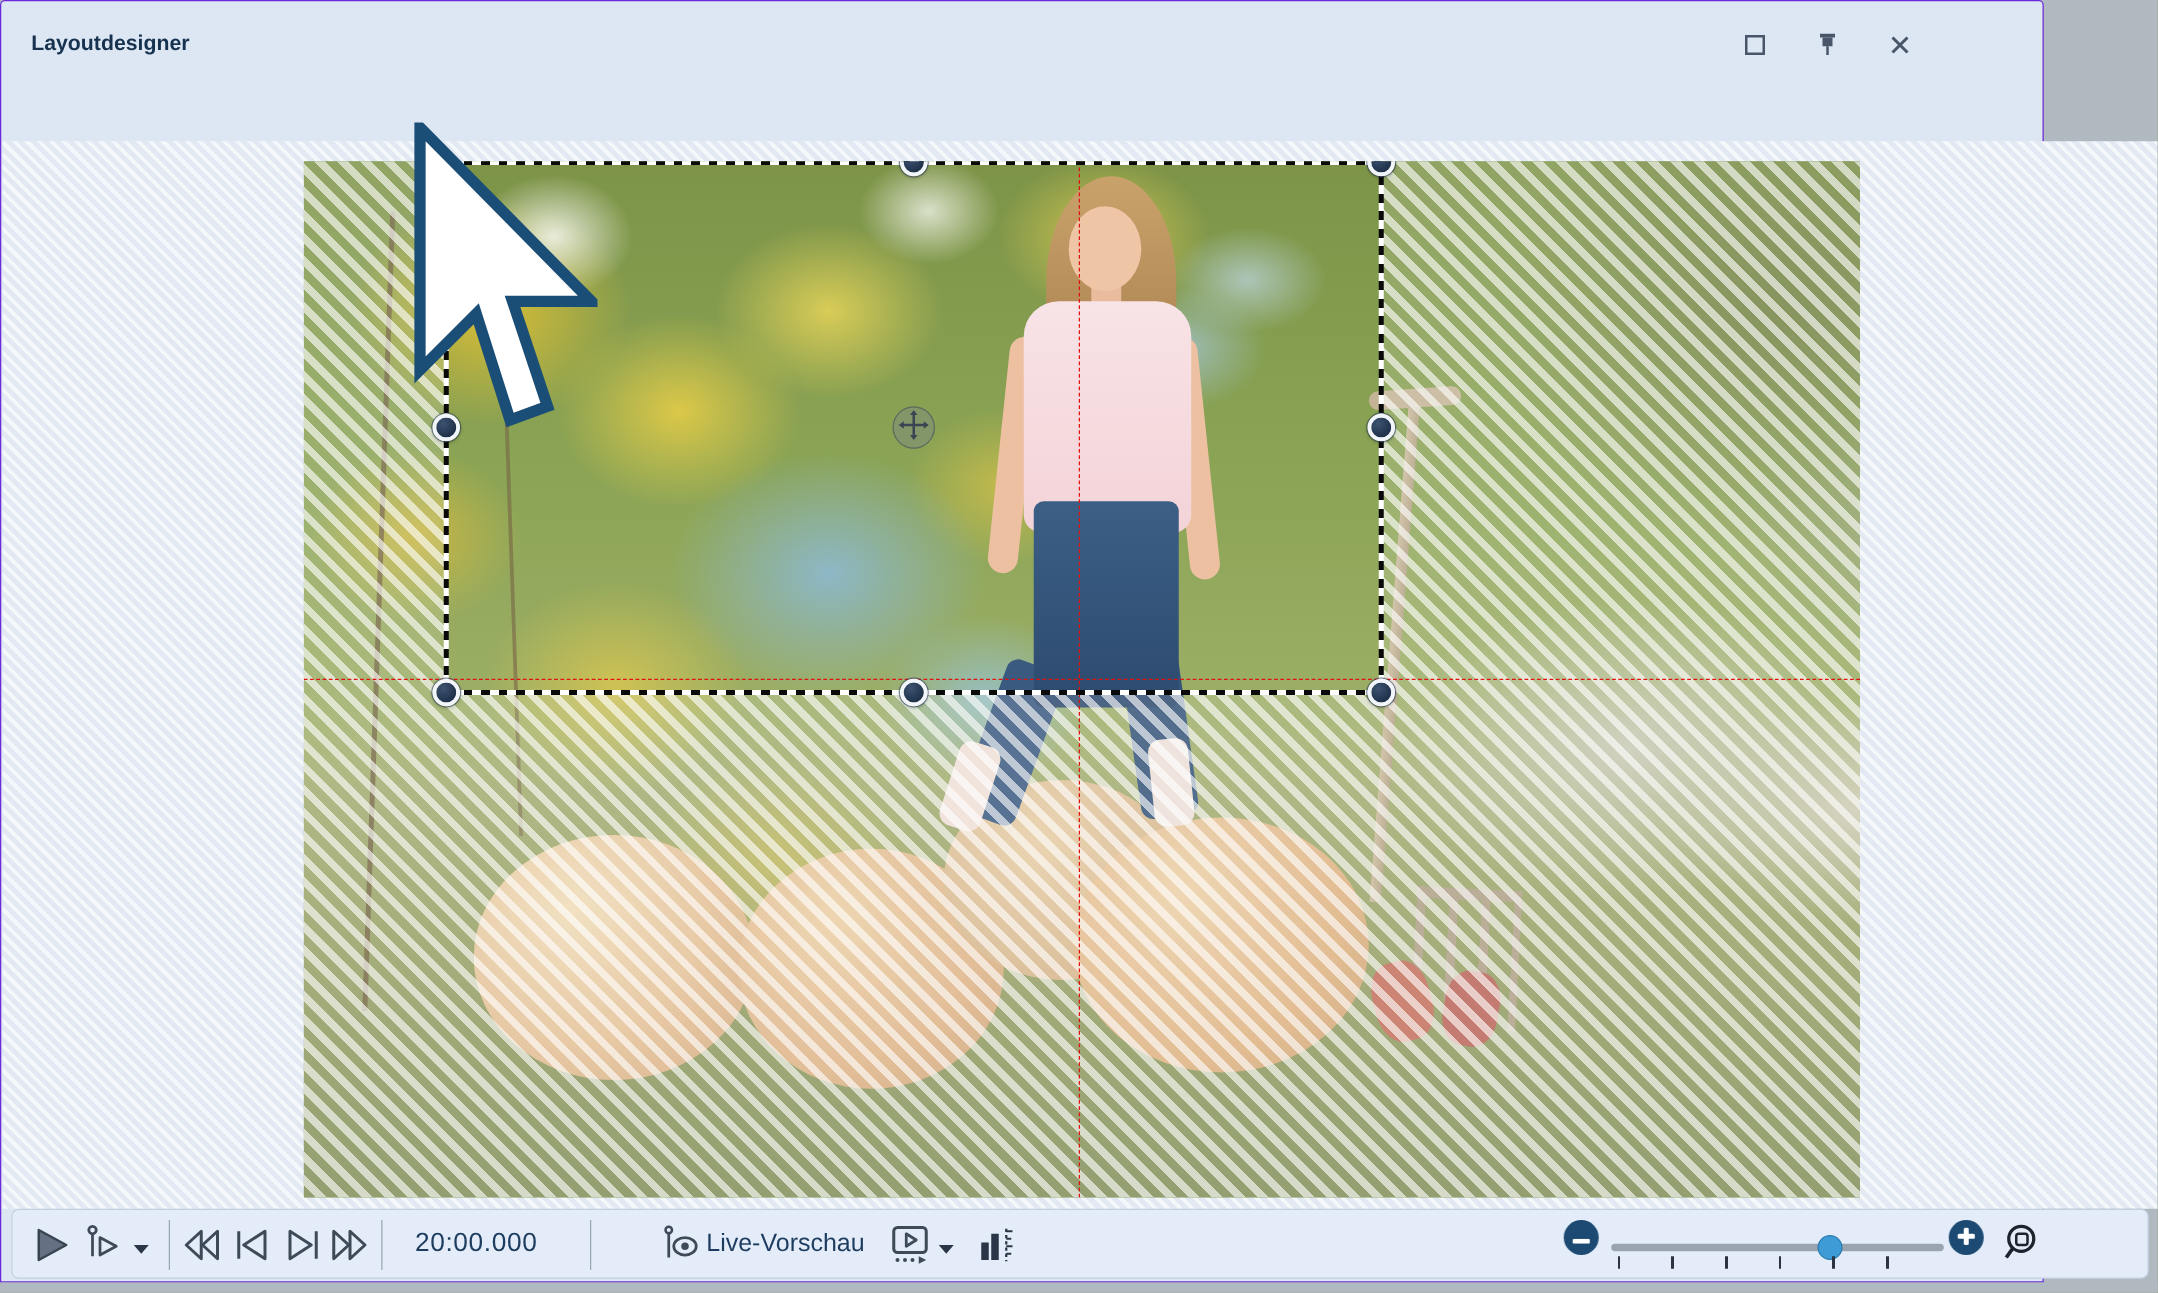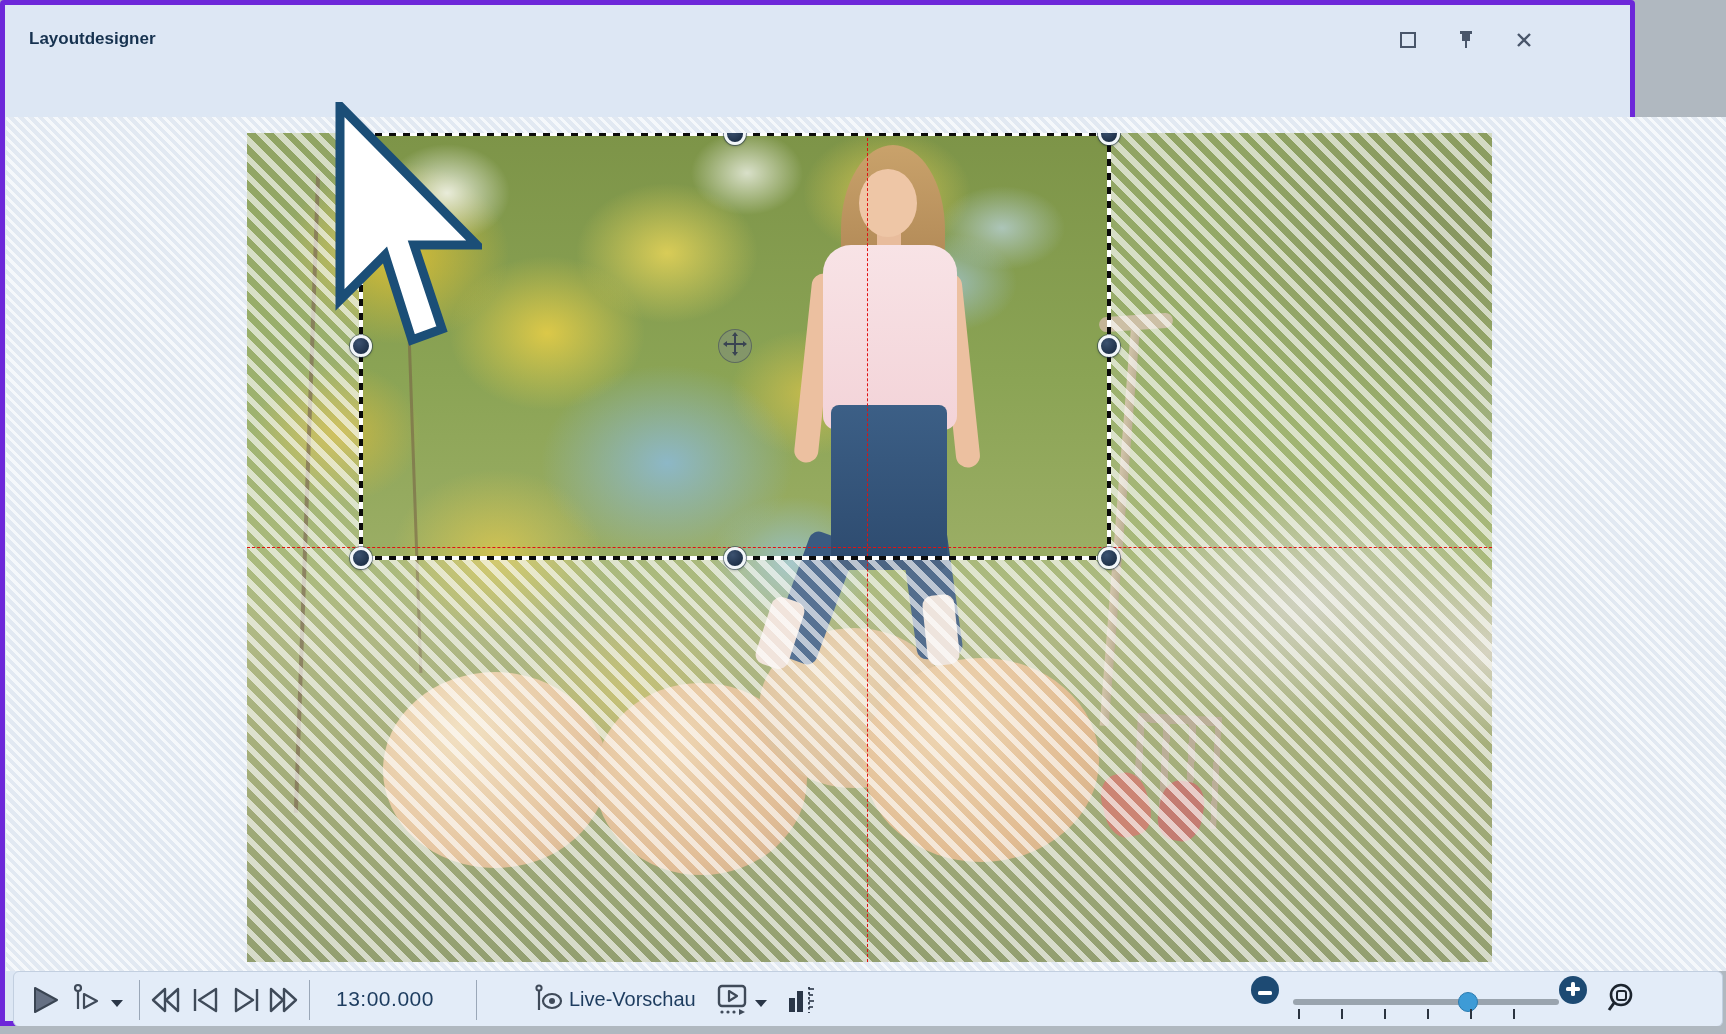--- a/index.html
+++ b/index.html
@@ -1,20 +1,20 @@
 <!DOCTYPE html>
 <html><head>
 <meta charset="utf-8">
 <style>
   * { margin:0; padding:0; box-sizing:border-box; }
   html,body { width:1726px; height:1034px; overflow:hidden;
     font-family:"Liberation Sans", sans-serif; background:#b0b8c0; }
 
   .window { position:absolute; left:0; top:0; width:1635px; height:1026px;
-    background:#dde7f4; border:5px solid #6d28d9; border-radius:4px 4px 0 0; }
+    background:#dde7f4; border:1px solid #6d28d9; border-radius:4px 4px 0 0; }
 
   
   .titlebar { position:absolute; left:0; top:0; width:100%; height:56px; }
   .title { position:absolute; left:24px; top:24px; font-size:17px; font-weight:bold; color:#16324f; }
   .win-btn { position:absolute; top:22px; width:28px; height:26px; background:none; border:none; cursor:default;
     display:flex; align-items:center; justify-content:center; }
   .win-btn svg { display:block; }
 
   
   .toolbar { position:absolute; left:0; top:56px; width:100%; height:56px; }
@@ -405,21 +405,21 @@
     </button>
     <button class="bb" style="left:254px; top:14px;">
       <span><svg width="32" height="28" viewBox="0 0 32 28">
             <g fill="none" stroke="#3f4a59" stroke-width="2.4" stroke-linejoin="round">
               <polygon points="3,3 15,14 3,25"></polygon>
               <polygon points="16,3 28,14 16,25"></polygon>
             </g>
           </svg></span>
     </button>
     <span class="bb-sep" style="left:295px;"></span>
-    <span class="time">13:00.000</span>
+    <span class="time">20:00.000</span>
     <span class="bb-sep" style="left:462px;"></span>
     <button class="bb" style="left:520px; top:11px;">
       <span><svg width="30" height="32" viewBox="0 0 30 32">
             <circle cx="5" cy="5" r="2.6" fill="none" stroke="#3f4a59" stroke-width="2"></circle>
             <line x1="5" y1="8" x2="5" y2="27" stroke="#3f4a59" stroke-width="2.2"></line>
             <ellipse cx="18" cy="18" rx="9" ry="7" fill="none" stroke="#3f4a59" stroke-width="2.2"></ellipse>
             <circle cx="18" cy="18" r="3" fill="#3f4a59"></circle>
           </svg></span>
     </button>
     <span class="live-label">Live-Vorschau</span>

